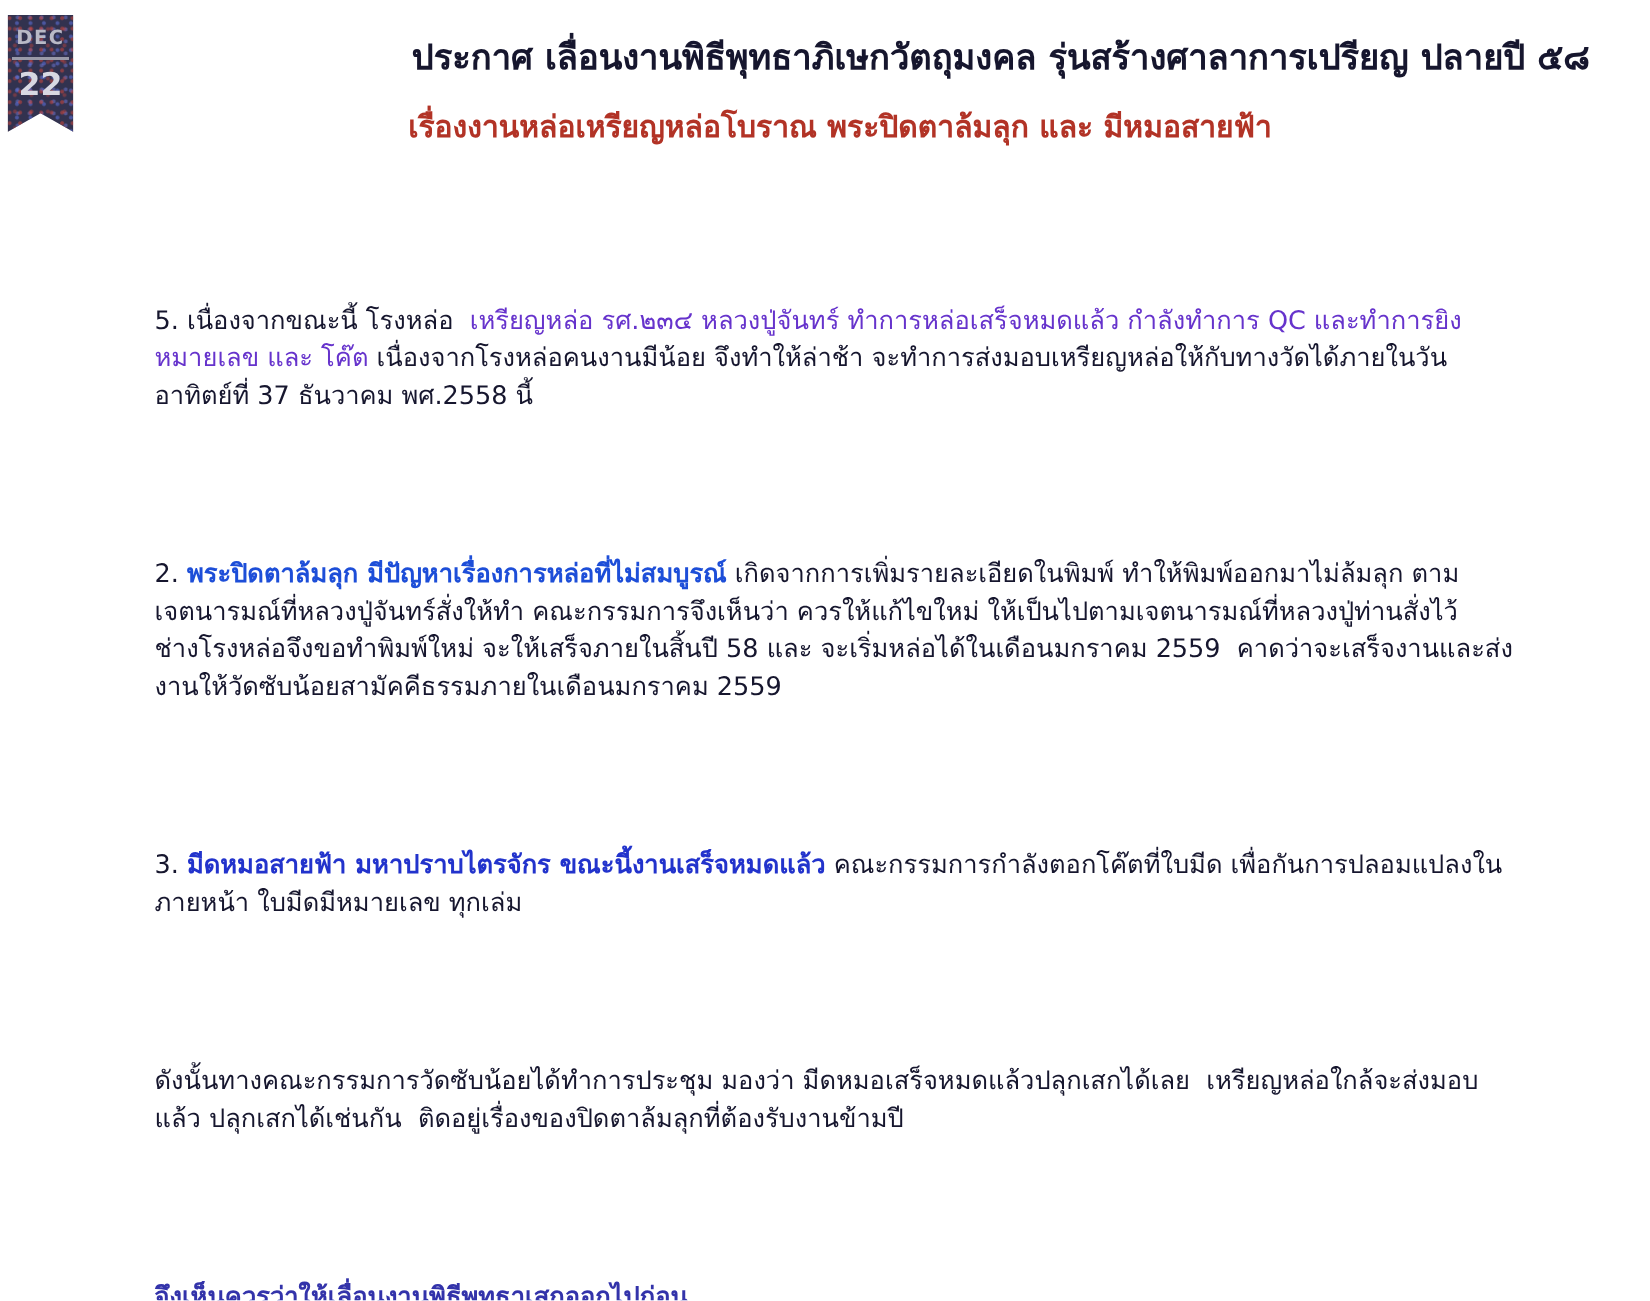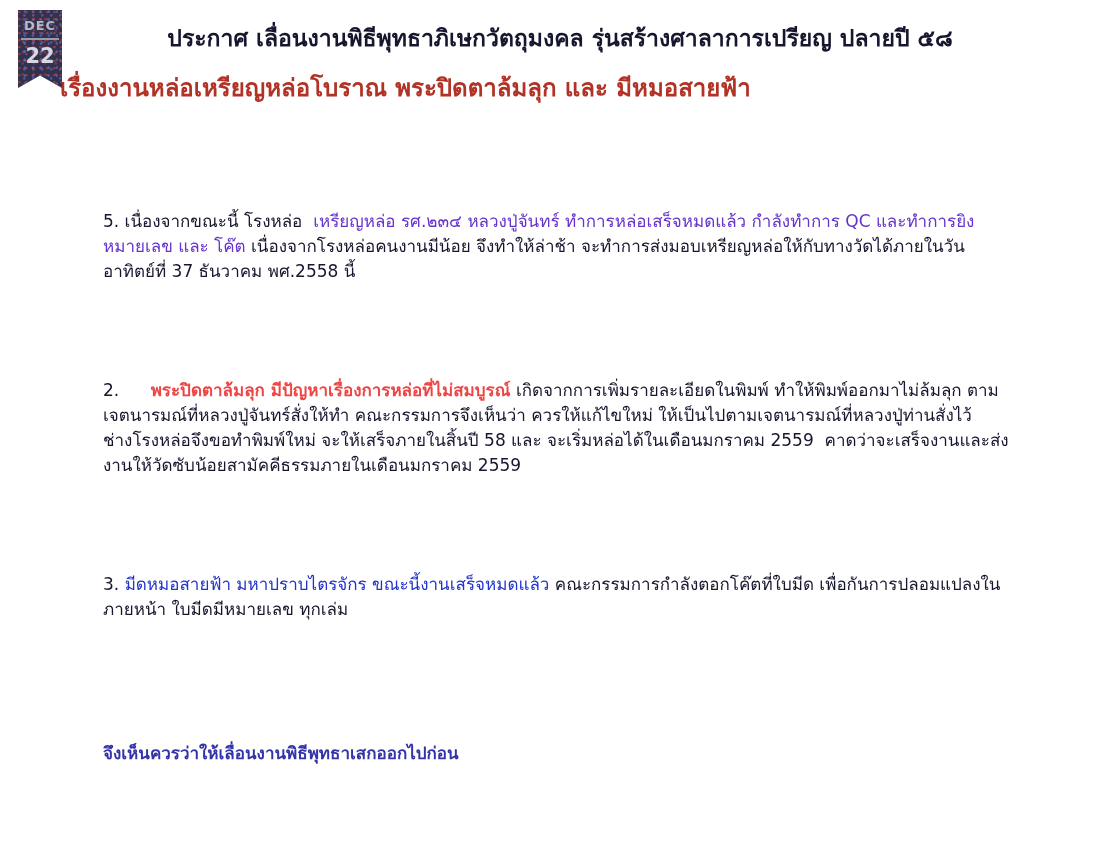--- a/index.html
+++ b/index.html
@@ -2,44 +2,44 @@
 <html><head>
 <meta charset="utf-8">
 <style>
   html,body{margin:0;padding:0;background:#ffffff;}
   .page{
     position:relative;width:1100px;height:867px;background:#ffffff;
     font-family:"DejaVu Sans",sans-serif;color:#16162e;overflow:hidden;
   }
   
   .ribbon{
-    position:absolute;left:18px;top:10px;width:44px;height:78px;
+    position:absolute;left:5px;top:10px;width:44px;height:78px;
     background-color:#32324f;
     background-image:
       radial-gradient(circle at 20% 30%, rgba(205,70,60,.55) 0 1px, transparent 1.6px),
       radial-gradient(circle at 70% 60%, rgba(95,115,225,.55) 0 1px, transparent 1.6px),
       radial-gradient(circle at 45% 85%, rgba(205,70,60,.40) 0 1px, transparent 1.6px),
       radial-gradient(circle at 85% 20%, rgba(120,130,230,.45) 0 1px, transparent 1.6px);
     background-size:7px 7px,9px 9px,11px 11px,8px 8px;
     clip-path:polygon(0 0,100% 0,100% 100%,50% 84%,0 100%);
     text-align:center;
   }
   .ribbon-month{margin-top:8px;font-size:13px;font-weight:bold;color:#b9b9c6;letter-spacing:1px;}
   .ribbon-divider{height:2px;background:#9a9aa8;margin:5px 3px 4px 3px;}
   .ribbon-day{font-size:21px;font-weight:bold;color:#d8d8e2;}
   
-  .title{margin:20px 40px 0 60px;text-align:center;font-size:23px;font-weight:bold;color:#16162e;}
-  .subtitle{margin:12px 40px 0 60px;text-align:left;font-size:24px;font-weight:bold;color:#b23326;}
+  .title{margin:20px 40px 0 60px;text-align:right;font-size:23px;font-weight:bold;color:#16162e;}
+  .subtitle{margin:12px 40px 0 60px;text-align:center;font-size:20px;font-weight:bold;color:#b23326;}
   
   .content{margin:27px 88px 0 103px;font-size:17px;line-height:25px;white-space:pre-wrap;}
   .content p{margin:0 0 19px 0;}
   .dark{color:#16162e;}
   .hl-purple{color:#6633cc;}
-  .hl-red{color:#ef4444;font-weight:bold;margin-left:26px;}
-  .hl-blue{color:#2233cc;font-weight:normal;}
+  .hl-red{color:#1d4ed8;font-weight:bold;}
+  .hl-blue{color:#2233cc;font-weight:bold;}
   .conclusion{color:#3333aa;font-weight:bold;}
 </style>
 </head>
 <body>
 
 <div class="page">
 
   <div class="ribbon">
     <div class="ribbon-month">DEC</div>
     <div class="ribbon-divider"></div>
@@ -50,20 +50,21 @@
   <h2 class="subtitle">เรื่องงานหล่อเหรียญหล่อโบราณ  พระปิดตาล้มลุก และ มีหมอสายฟ้า</h2>
 
   <div class="content">
 
     <p><span class="dark">5. เนื่องจากขณะนี้ โรงหล่อ  </span><span class="hl-purple">เหรียญหล่อ รศ.๒๓๔ หลวงปู่จันทร์ ทำการหล่อเสร็จหมดแล้ว กำลังทำการ QC และทำการยิงหมายเลข และ โค๊ต</span><span class="dark"> เนื่องจากโรงหล่อคนงานมีน้อย จึงทำให้ล่าช้า จะทำการส่งมอบเหรียญหล่อให้กับทางวัดได้ภายในวันอาทิตย์ที่ 37 ธันวาคม พศ.2558 นี้</span></p>
 
     <p><span class="dark">2. </span><span class="hl-red">พระปิดตาล้มลุก มีปัญหาเรื่องการหล่อที่ไม่สมบูรณ์</span><span class="dark"> เกิดจากการเพิ่มรายละเอียดในพิมพ์ ทำให้พิมพ์ออกมาไม่ล้มลุก ตามเจตนารมณ์ที่หลวงปู่จันทร์สั่งให้ทำ คณะกรรมการจึงเห็นว่า ควรให้แก้ไขใหม่ ให้เป็นไปตามเจตนารมณ์ที่หลวงปู่ท่านสั่งไว้  ช่างโรงหล่อจึงขอทำพิมพ์ใหม่ จะให้เสร็จภายในสิ้นปี 58 และ จะเริ่มหล่อได้ในเดือนมกราคม 2559  คาดว่าจะเสร็จงานและส่งงานให้วัดซับน้อยสามัคคีธรรมภายในเดือนมกราคม 2559</span></p>
 
     <p><span class="dark">3. </span><span class="hl-blue">มีดหมอสายฟ้า มหาปราบไตรจักร ขณะนี้งานเสร็จหมดแล้ว</span><span class="dark"> คณะกรรมการกำลังตอกโค๊ตที่ใบมีด เพื่อกันการปลอมแปลงในภายหน้า ใบมีดมีหมายเลข ทุกเล่ม</span></p>
 
+    <p>ดังนั้นทางคณะกรรมการวัดซับน้อยได้ทำการประชุม มองว่า มีดหมอเสร็จหมดแล้วปลุกเสกได้เลย  เหรียญหล่อใกล้จะส่งมอบแล้ว ปลุกเสกได้เช่นกัน  ติดอยู่เรื่องของปิดตาล้มลุกที่ต้องรับงานข้ามปี</p>
 
     <p class="conclusion">จึงเห็นควรว่าให้เลื่อนงานพิธีพุทธาเสกออกไปก่อน</p>
 
     
 
     
 
     
 
     

